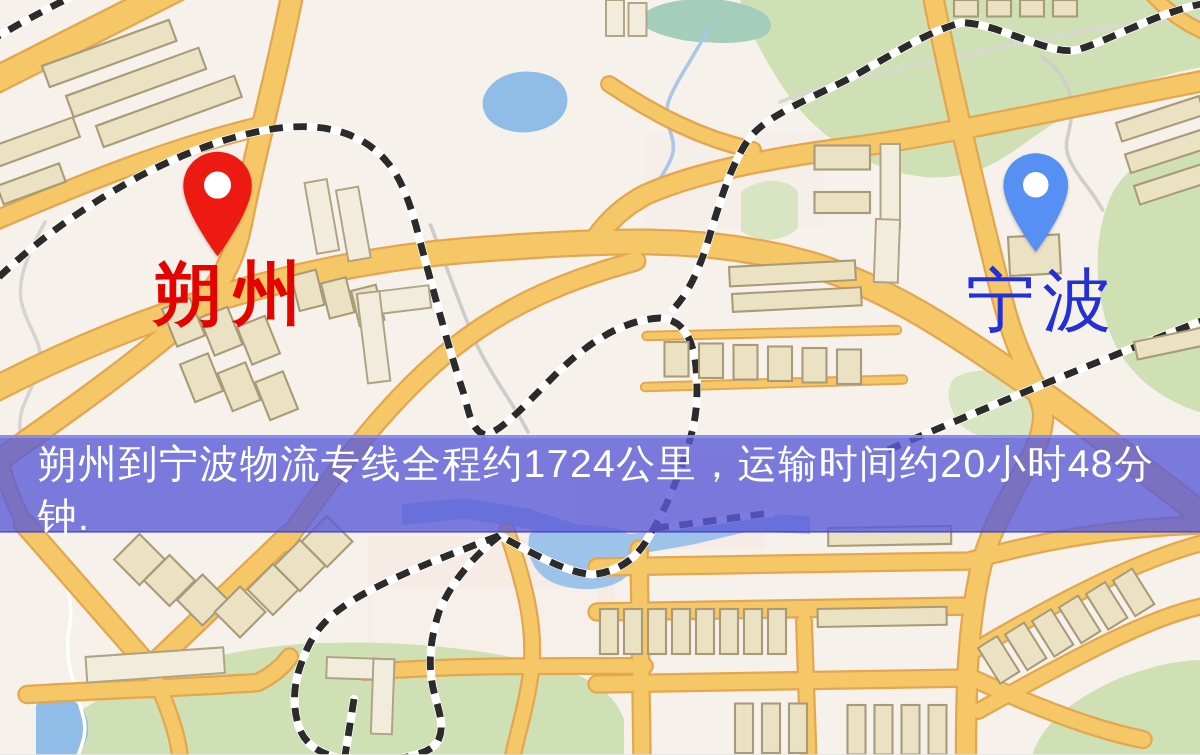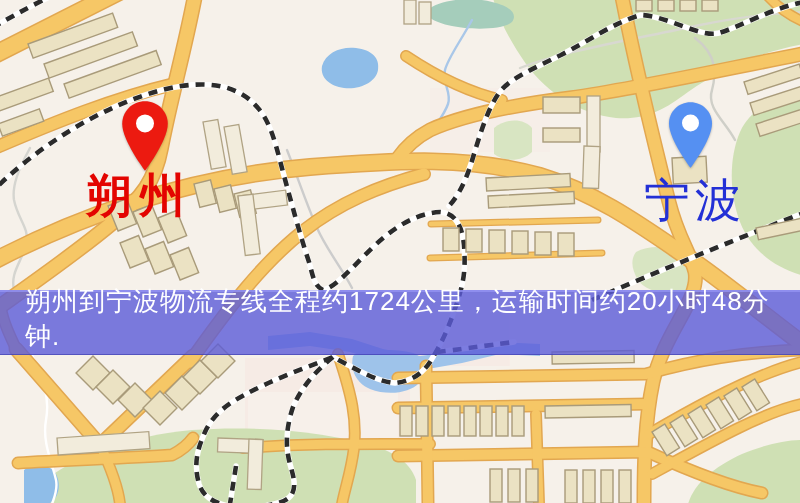--- a/index.html
+++ b/index.html
@@ -24,21 +24,21 @@
   .place-label{position:absolute;font-family:"DejaVu Serif","Liberation Serif",serif;
       line-height:1;white-space:nowrap;}
   .place-label.origin{left:86px;top:172px;font-size:46px;font-weight:600;letter-spacing:7px;}
   .place-label.dest{left:644px;top:177px;font-size:46px;font-weight:400;letter-spacing:5px;}
 
   
   .banner{position:absolute;left:0;top:290px;width:800px;height:65px;
       background:rgba(91,91,216,0.80);
       border-top:2px solid rgba(150,150,245,0.75);
       border-bottom:1px solid rgba(58,58,170,0.6);
-      box-sizing:border-box;display:flex;align-items:flex-end;}
+      box-sizing:border-box;display:flex;align-items:flex-start;}
   .banner span{padding-left:25px;font-size:26px;letter-spacing:1px;
       font-family:"Liberation Sans",sans-serif;}
 </style>
 </head>
 <body>
 
 <div class="stage">
 
   <svg class="map" width="800" height="503" viewBox="0 0 800 503">
     <defs>
@@ -284,20 +284,20 @@
     </svg>
   </div>
 
   <div class="pin" style="left:667px;top:101px;width:47px;height:68px;">
     <svg width="47" height="68" viewBox="0 0 40 60">
       <path d="M20 1C9.5 1 1 9.3 1 19.8 1 34 20 59 20 59s19-25 19-39.2C39 9.3 30.5 1 20 1z" fill="#5590f2"></path>
       <circle cx="20" cy="19.5" r="7.5" fill="#ffffff"></circle>
     </svg>
   </div>
 
-  <div class="place-label origin" style="color: rgb(227, 4, 0);">朔州</div>
+  <div class="place-label origin" style="color: rgb(227, 4, 0); margin-left: 16px;">朔州</div>
   <div class="place-label dest" style="color: rgb(35, 48, 214);">宁波</div>
 
   <div class="banner">
     <span style="color: rgb(255, 255, 255);">朔州到宁波物流专线全程约1724公里，运输时间约20小时48分钟.</span>
   </div>
 
 </div>
 
 </body></html>

